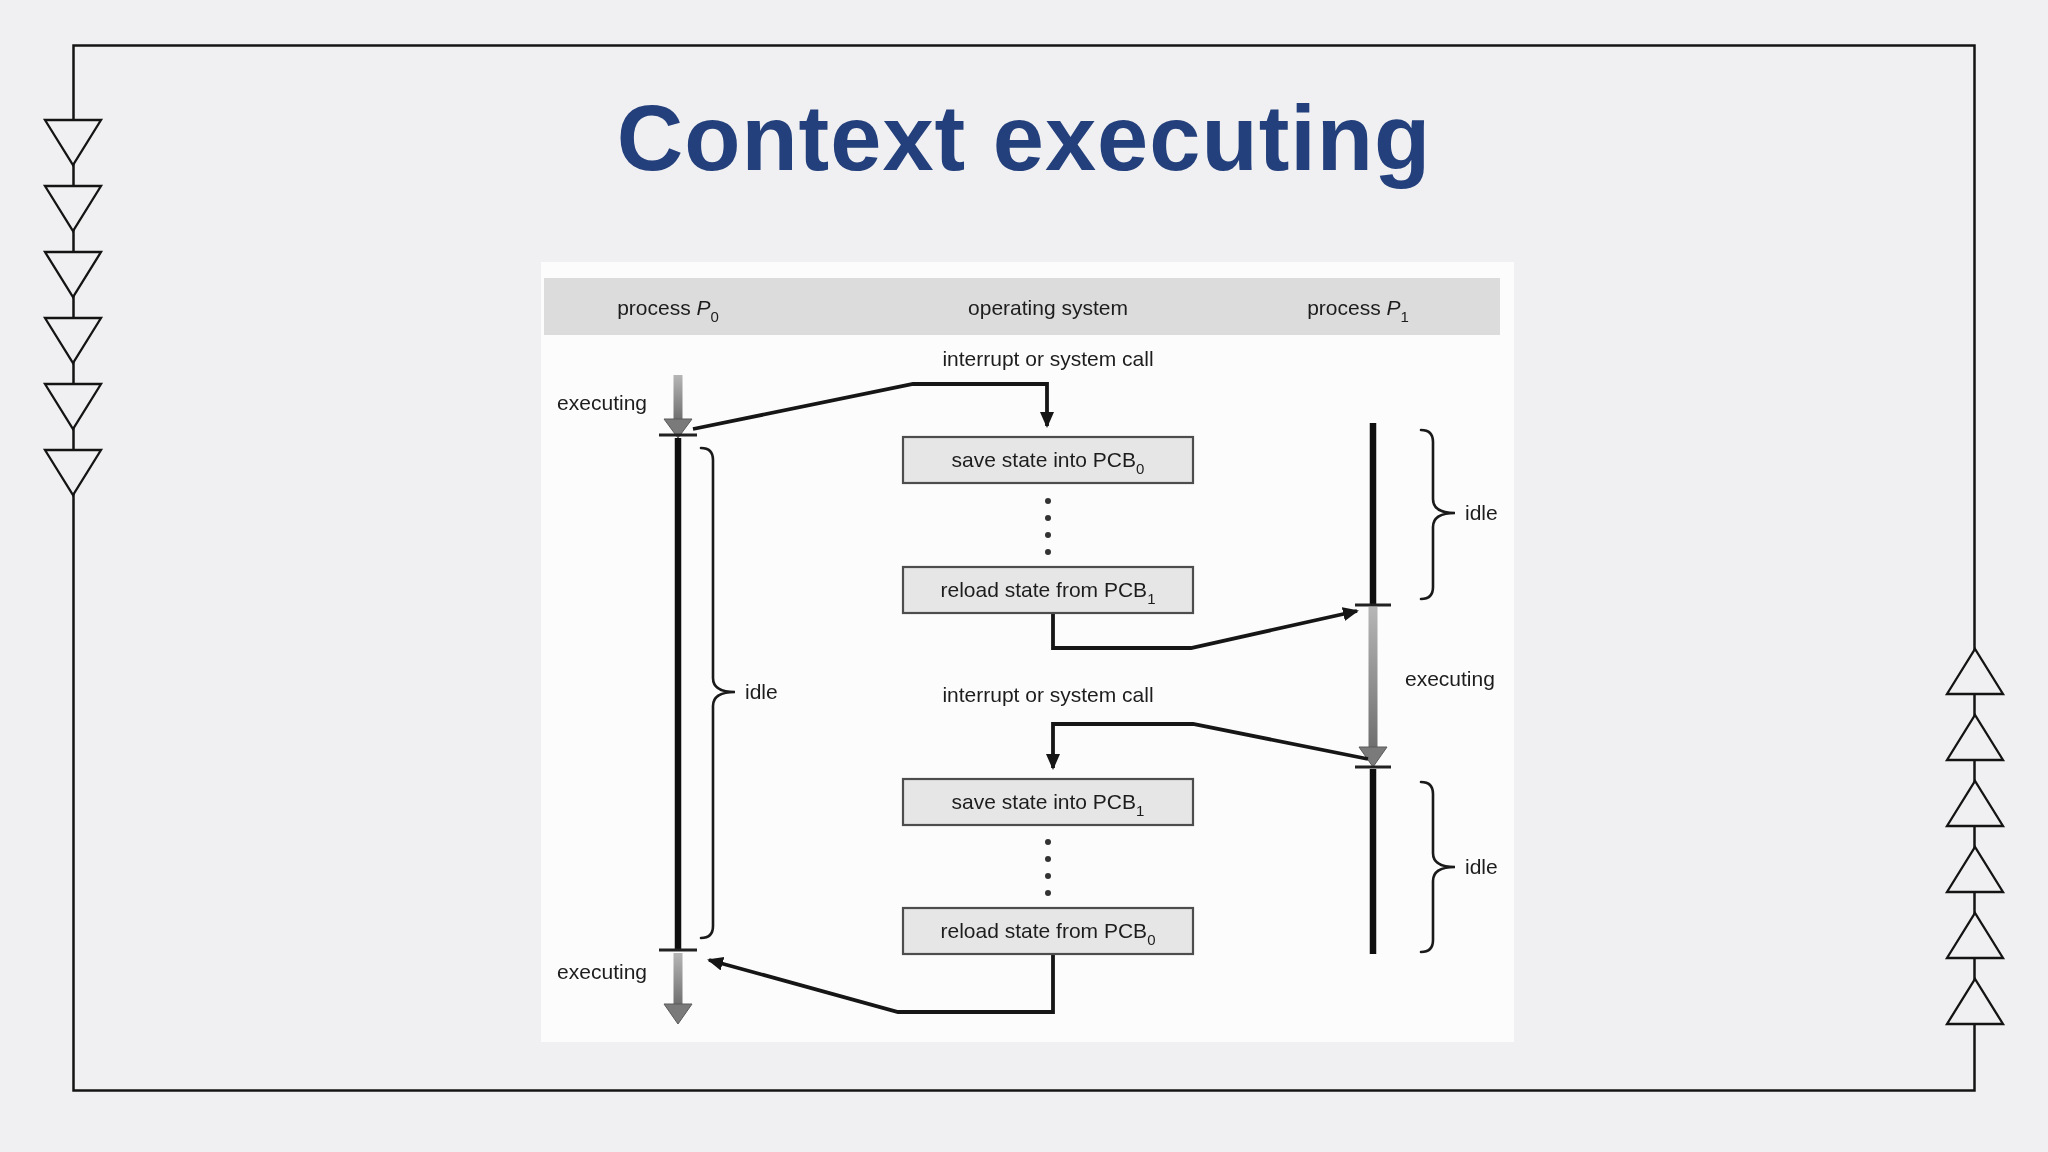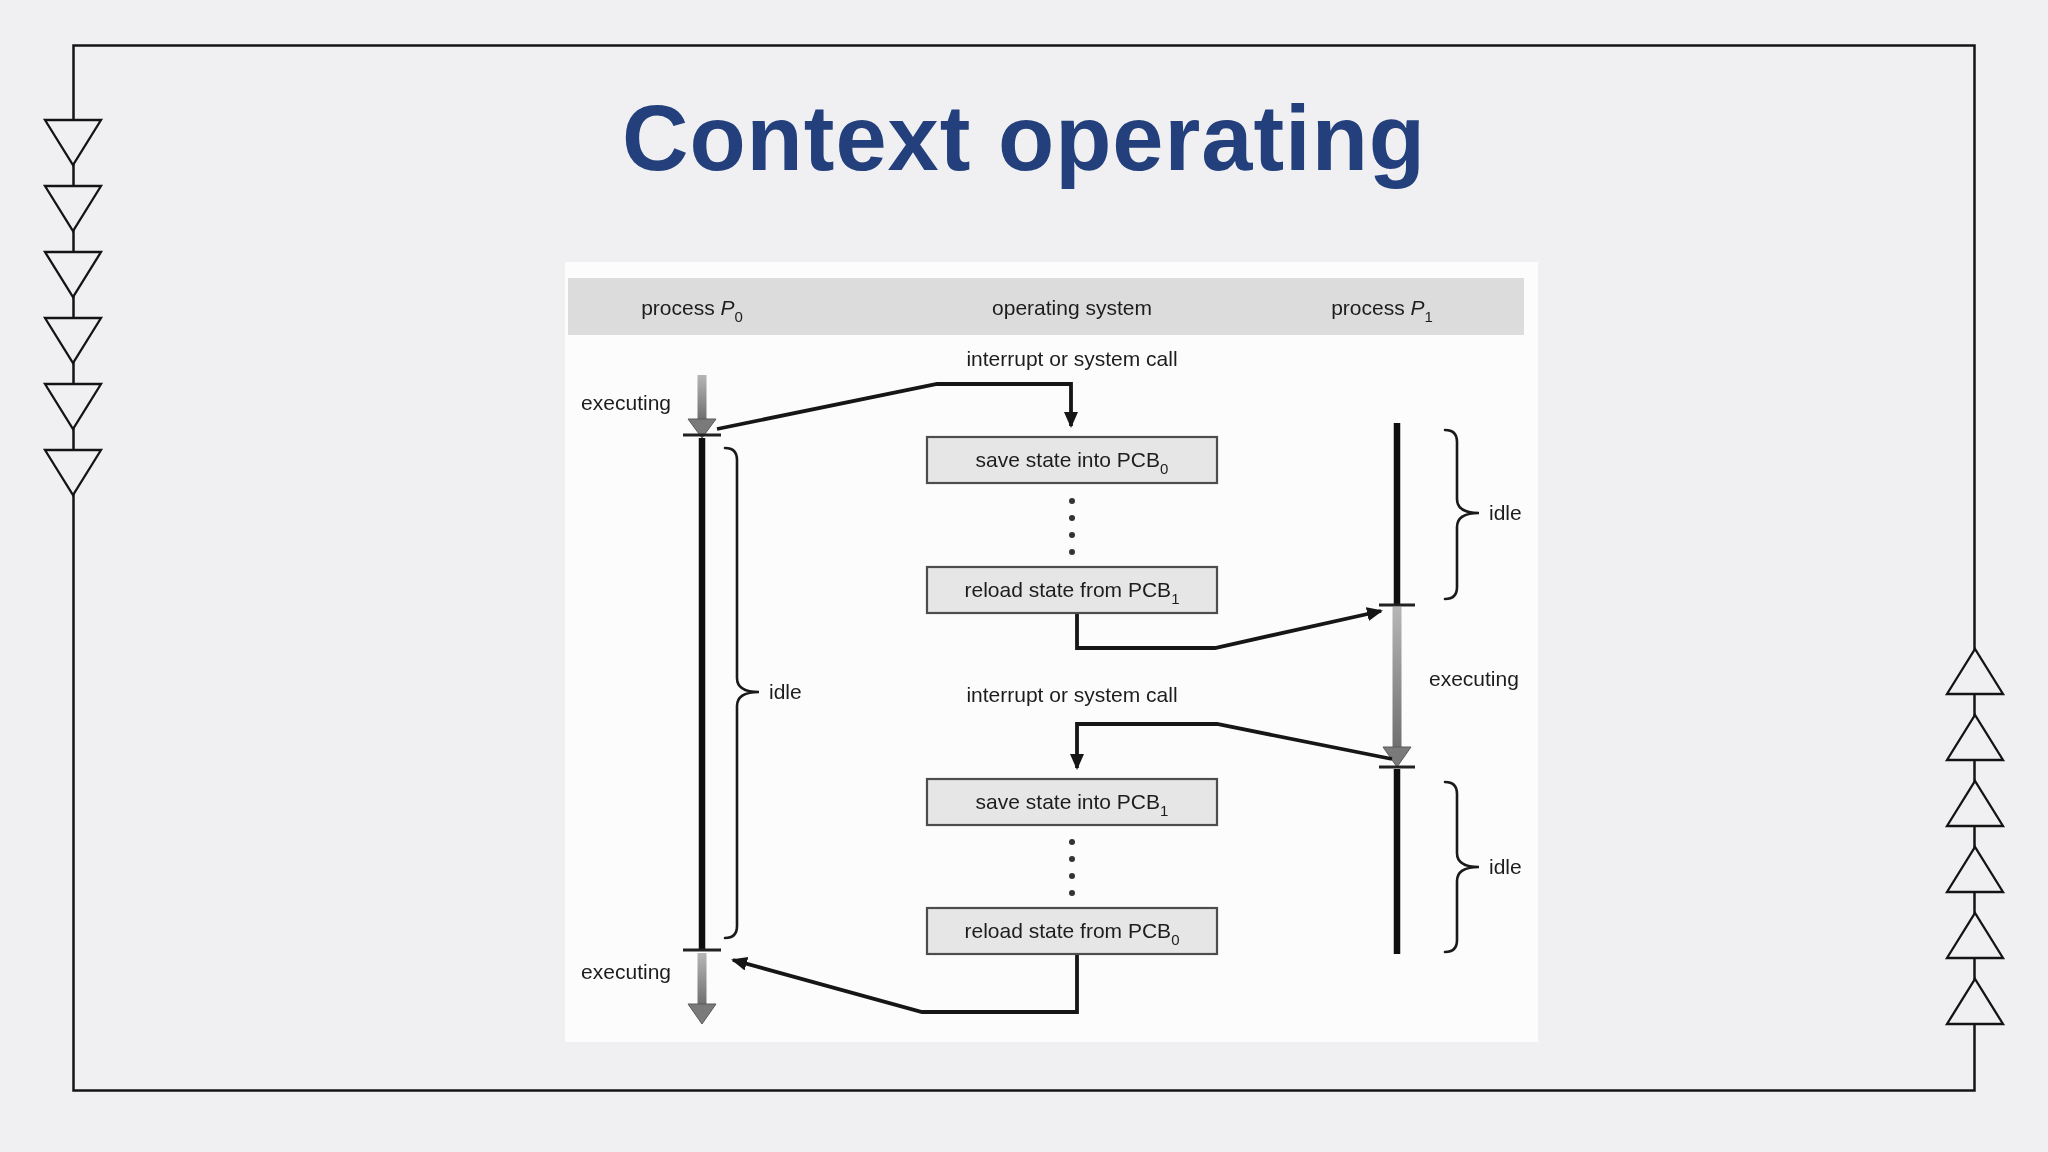--- a/index.html
+++ b/index.html
@@ -12,21 +12,21 @@
   h1.slide-title{
     position:absolute;top:86px;left:0;width:100%;margin:0;
     text-align:center;
     font-family:"Liberation Sans",sans-serif;
     font-weight:bold;
     font-size:92px;
     letter-spacing:1px;
     color:#24407c;
   }
   .panel{
-    position:absolute;left:565px;top:262px;width:973px;height:780px;
+    position:absolute;left:541px;top:262px;width:973px;height:780px;
     background:#fcfcfd;
   }
   .diagram-svg text{
     font-family:"Liberation Sans",sans-serif;
     font-size:21px;fill:#1d1d1d;
   }
   .diagram-svg .sub{font-size:15px;}
   .diagram-svg .it{font-style:italic;}
   .timeline{stroke:#0f0f0f;stroke-width:6.5;}
   .tick{stroke:#222;stroke-width:3;}
@@ -53,21 +53,21 @@
   <g>
     <polygon class="tri" points="1947,694 2003,694 1975,649"></polygon>
     <polygon class="tri" points="1947,760 2003,760 1975,715"></polygon>
     <polygon class="tri" points="1947,826 2003,826 1975,781"></polygon>
     <polygon class="tri" points="1947,892 2003,892 1975,847"></polygon>
     <polygon class="tri" points="1947,958 2003,958 1975,913"></polygon>
     <polygon class="tri" points="1947,1024 2003,1024 1975,979"></polygon>
   </g>
 </svg>
 
-<h1 class="slide-title">Context operating</h1>
+<h1 class="slide-title">Context executing</h1>
 
 <div class="panel">
 <svg class="diagram-svg" width="973" height="780" viewBox="0 0 973 780">
   <defs>
     <linearGradient id="execGrad" x1="0" y1="0" x2="0" y2="1">
       <stop offset="0" stop-color="#b6b6b6"></stop>
       <stop offset="1" stop-color="#6f6f6f"></stop>
     </linearGradient>
     <marker id="ah" markerWidth="18" markerHeight="16" refX="14" refY="7" orient="auto" markerUnits="userSpaceOnUse">
       <path d="M0,0 L16,7 L0,14 Z" fill="#161616"></path>

